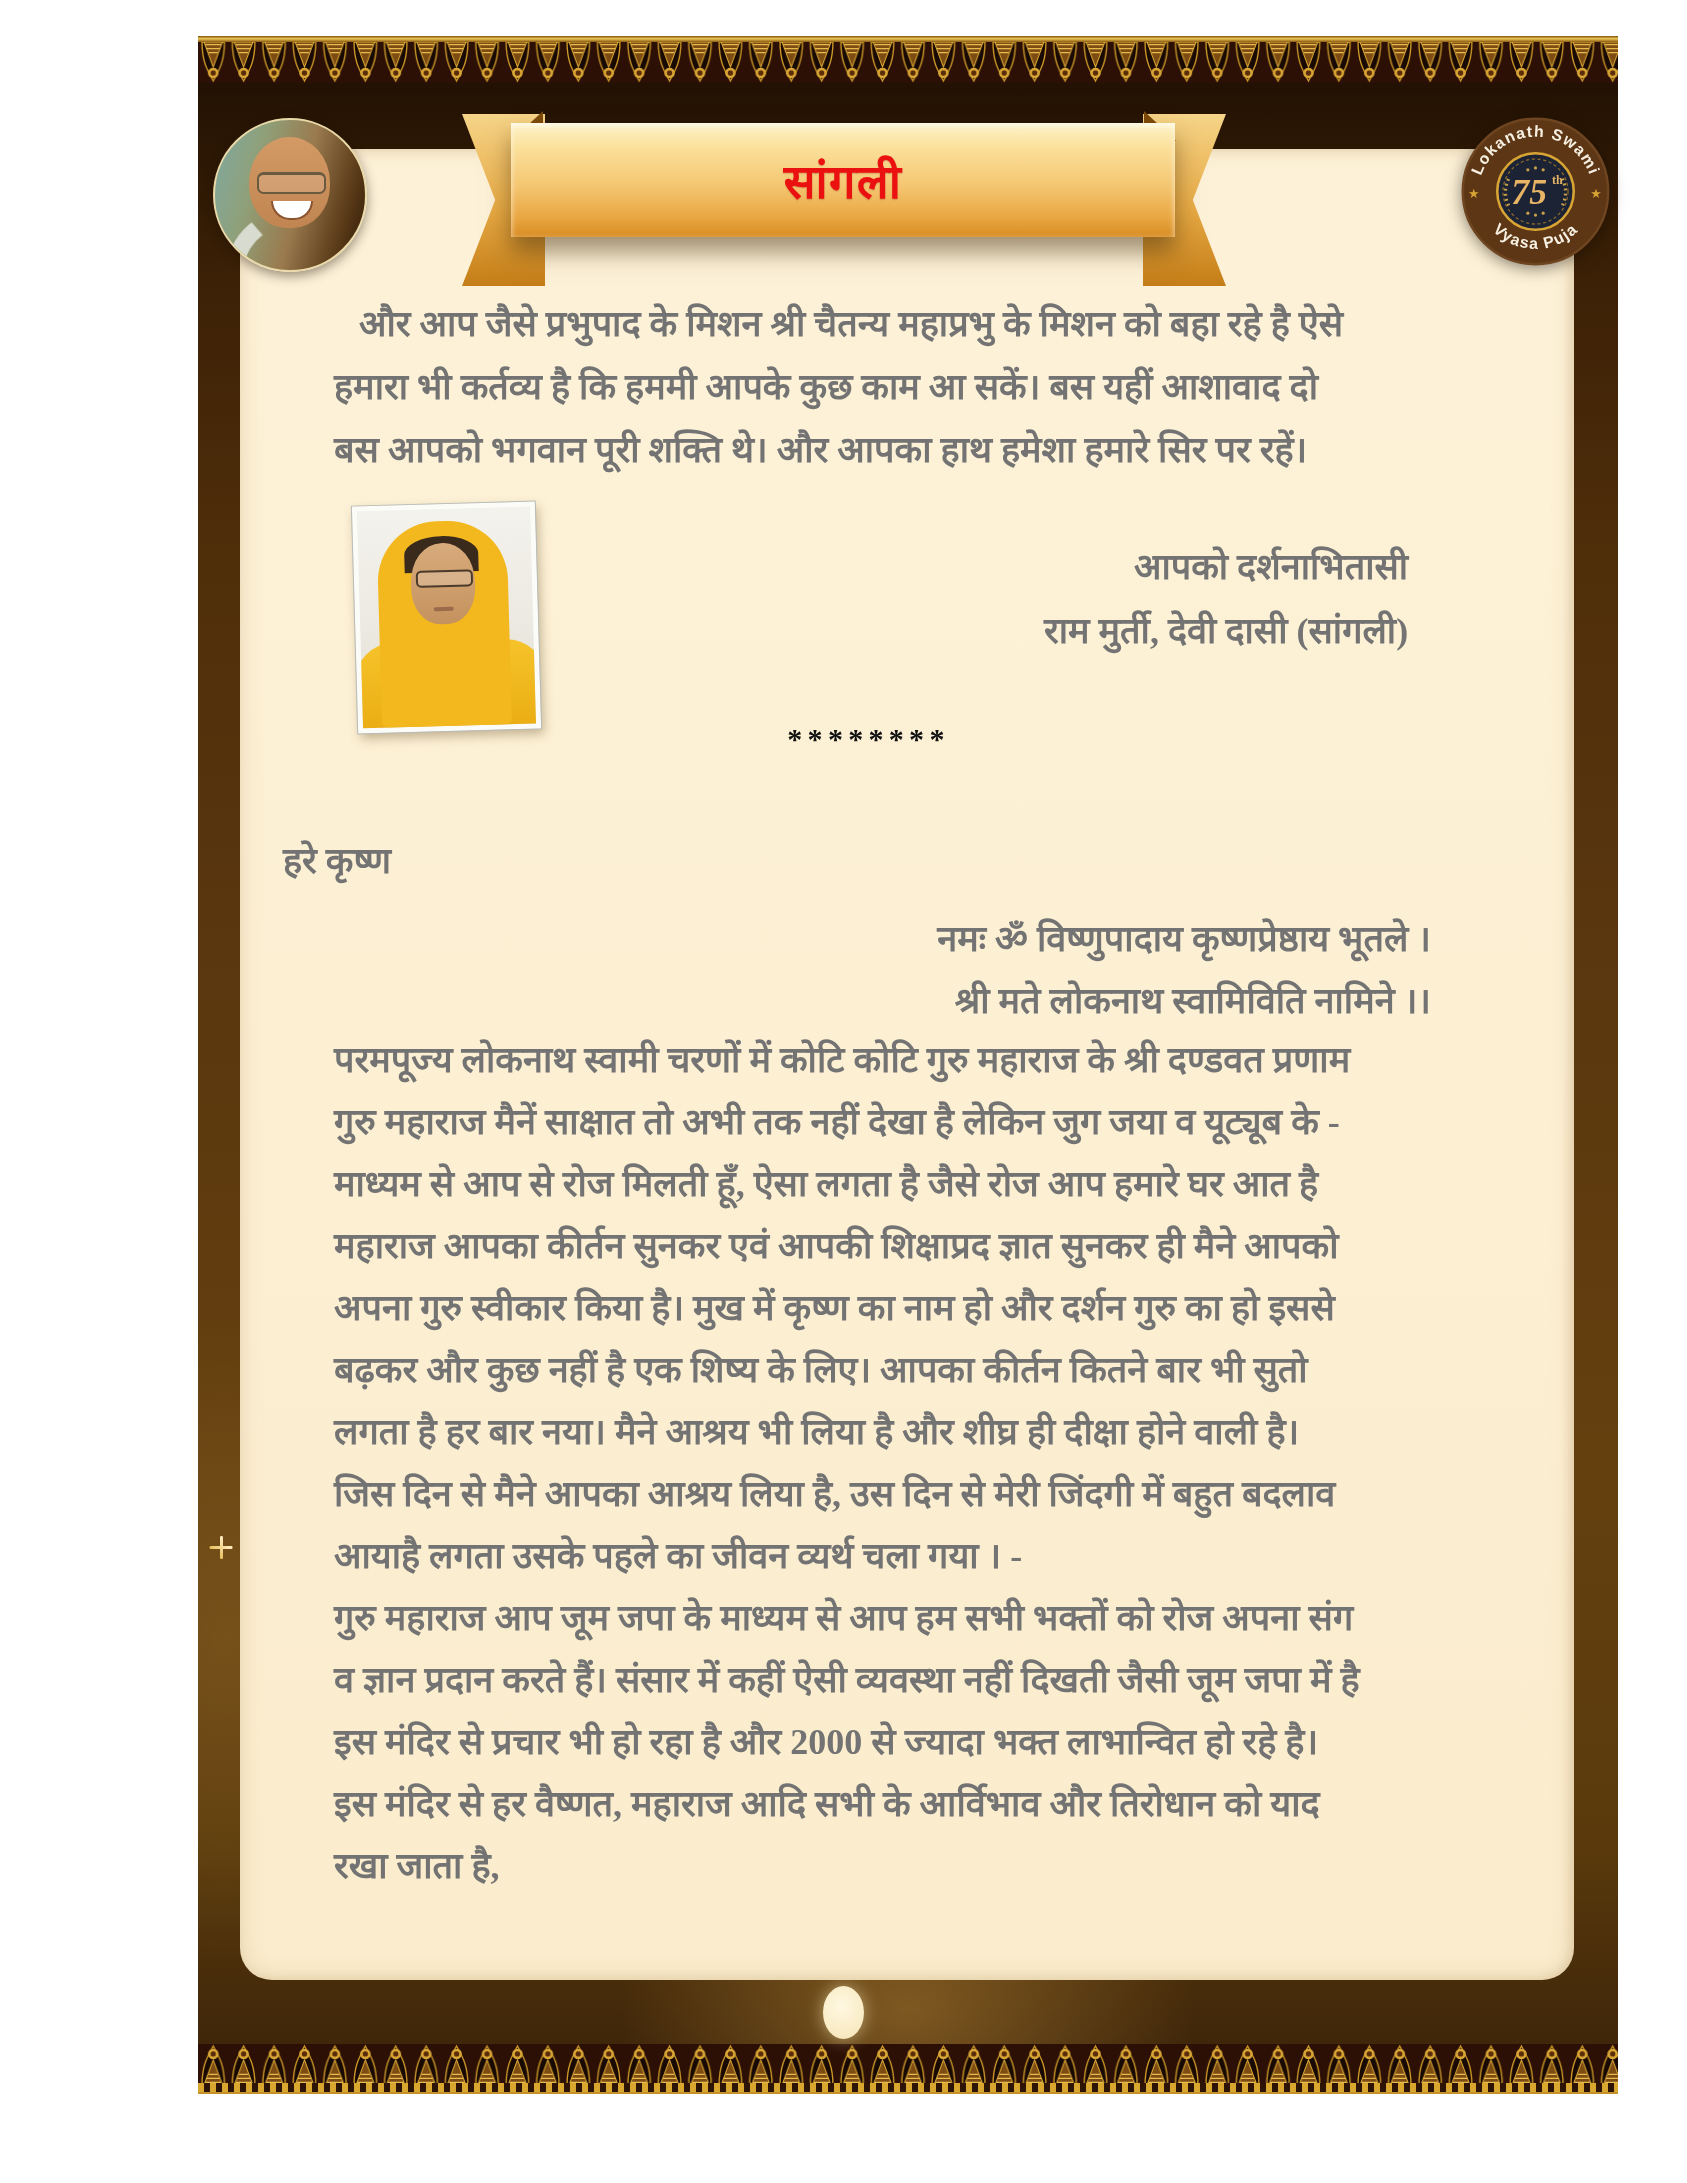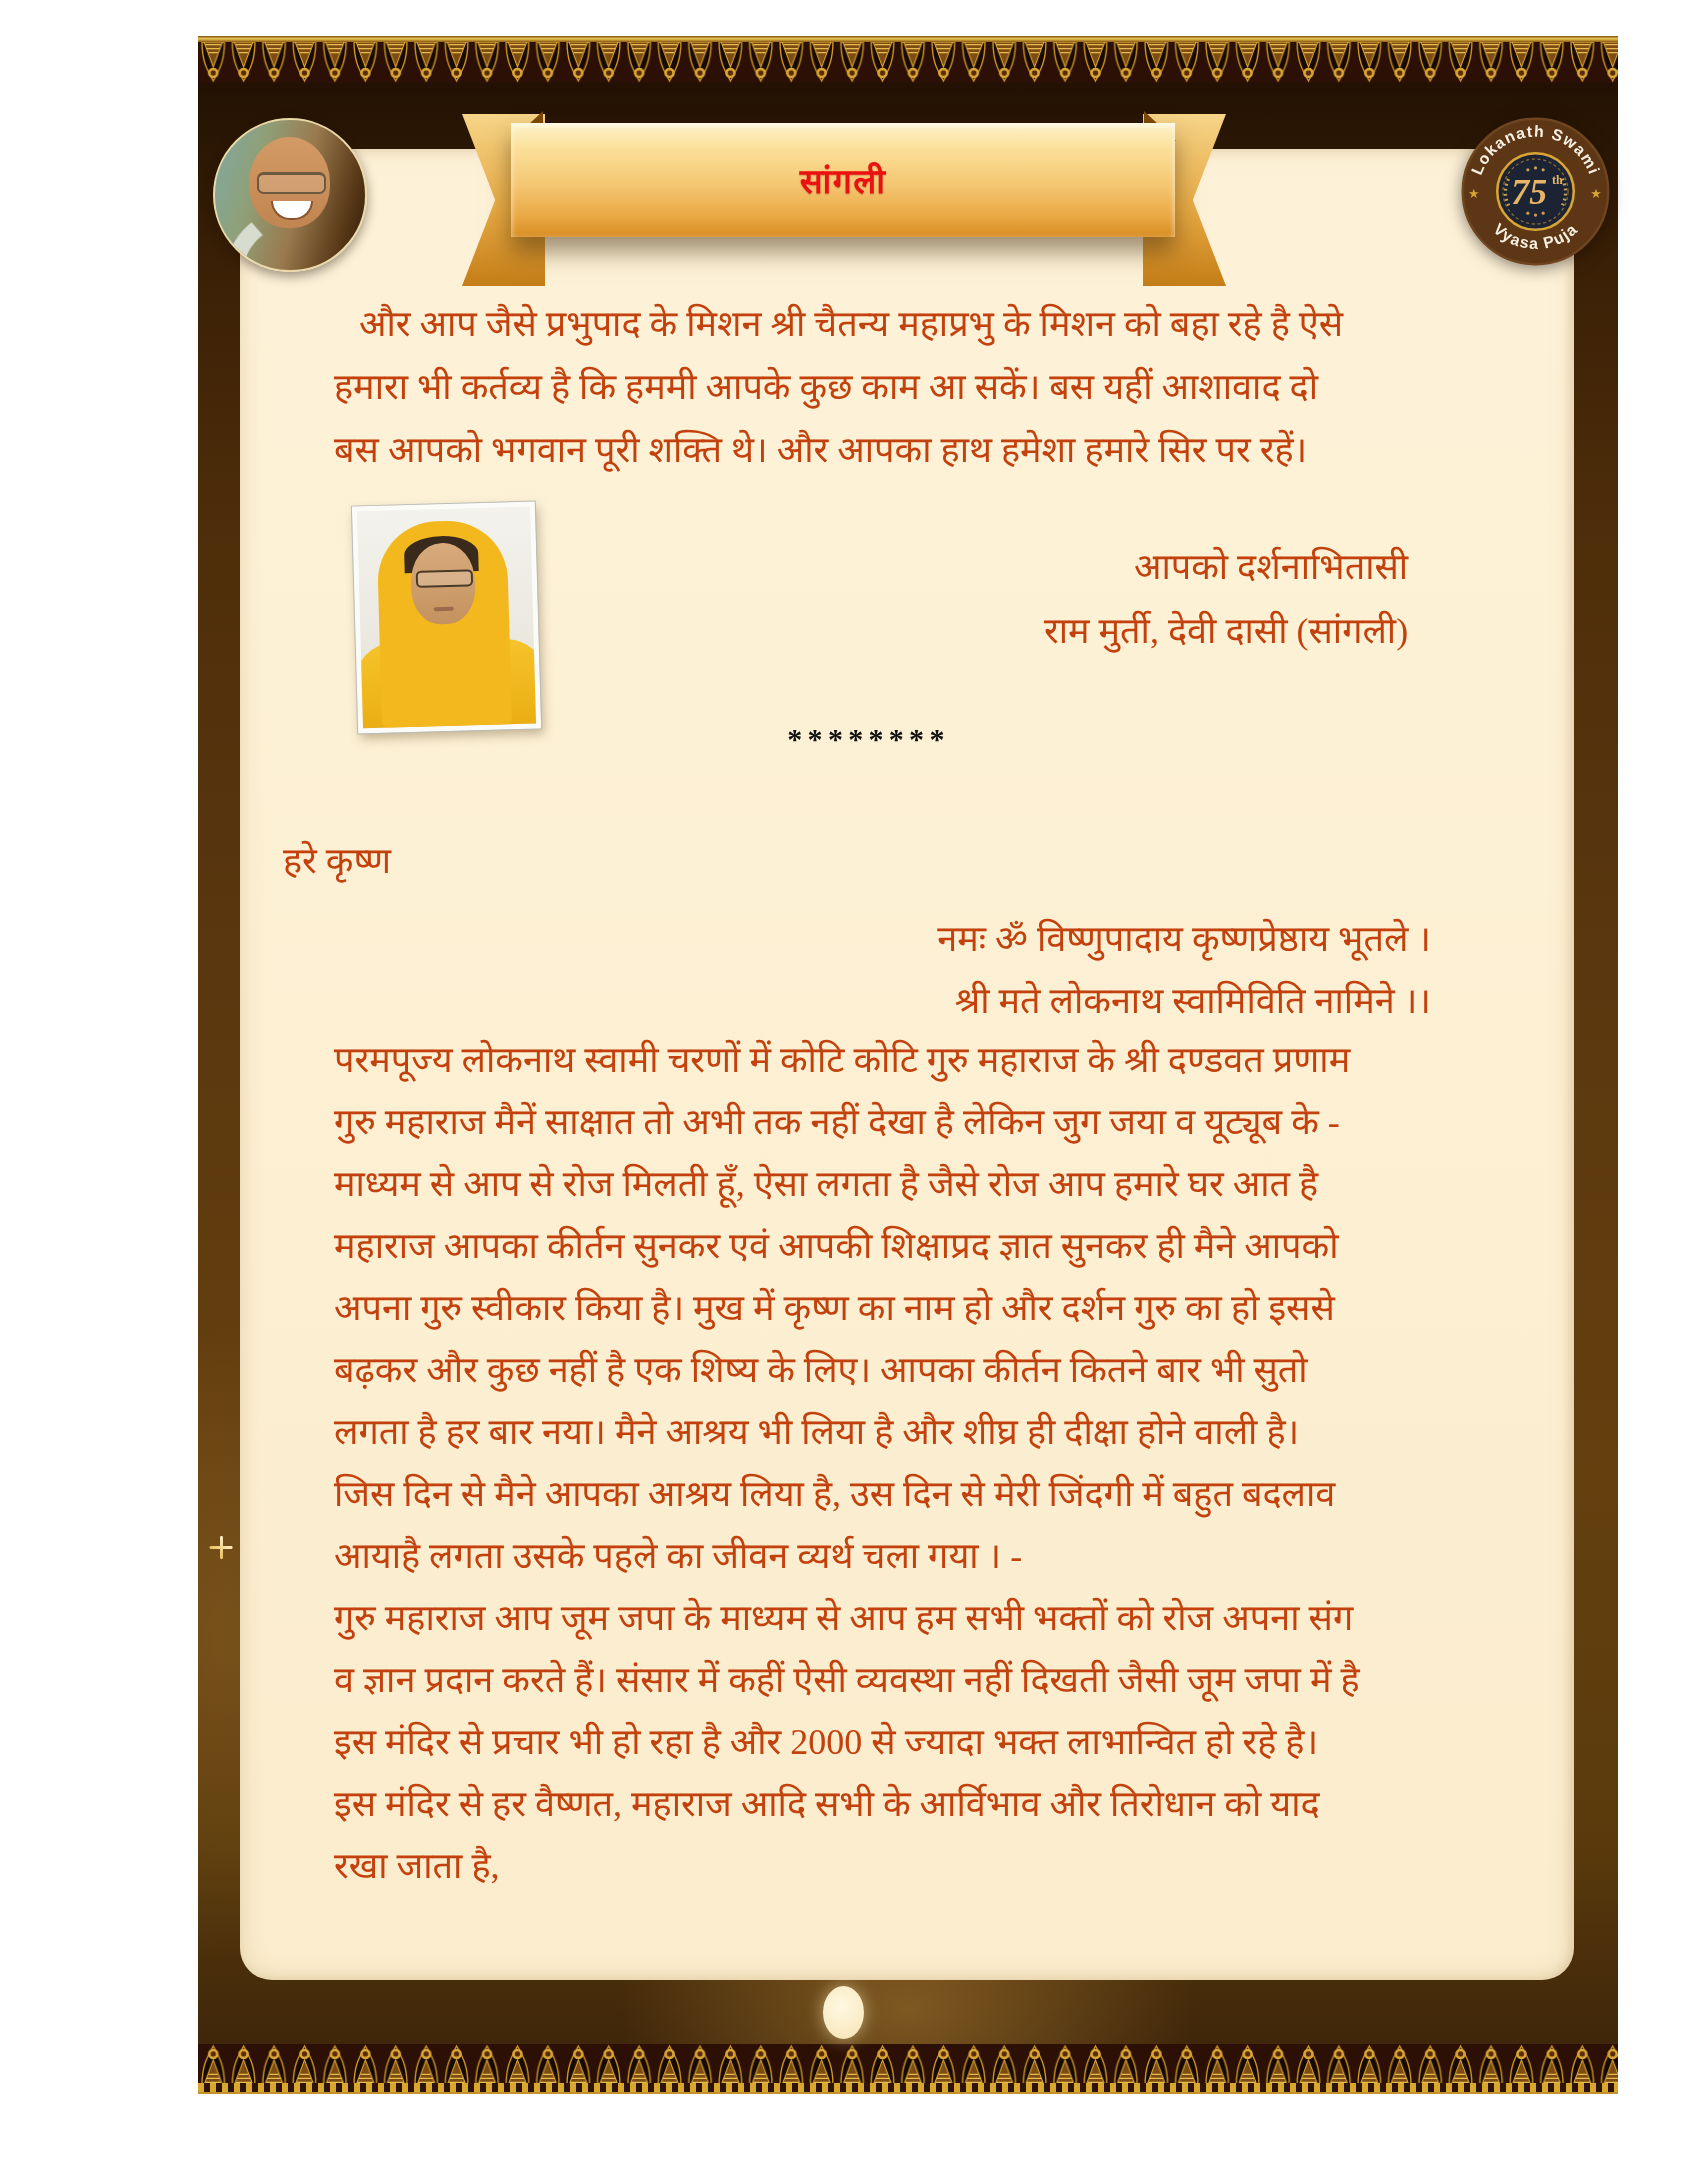--- a/index.html
+++ b/index.html
@@ -48,21 +48,21 @@
   .ribbon-fold{top:111px;width:32px;height:30px;background:#7c4a08;}
   .fold-left{left:511px;clip-path:polygon(0 100%,100% 100%,100% 0);}
   .fold-right{left:1144px;clip-path:polygon(0 0,0 100%,100% 100%);}
   .ribbon-main{
     left:511px;top:123px;width:664px;height:114px;
     background:linear-gradient(180deg,#fdf3c9 0%,#fbe09a 22%,#f4c671 55%,#eaa844 82%,#d88c22 100%);
     box-shadow:0 14.6px 22.5px rgba(70,45,12,.50), inset 0 2.6px 6.6px rgba(255,255,255,.7);
     display:flex;align-items:center;justify-content:center;
   }
   .ribbon-title{
-    font-size:34px;font-weight:bold;color:#ec1111;letter-spacing:1.3px;
+    font-size:47px;font-weight:bold;color:#ec1111;letter-spacing:1.3px;
     text-shadow:0 1.3px 1.3px rgba(120,10,10,.25);
   }
 
   
   .avatar{
     left:213px;top:118px;width:150px;height:150px;border-radius:50%;
     border:2.6px solid #ead9a8;overflow:hidden;z-index:5;
     background:linear-gradient(105deg,#7fa9a2 0%,#8fa079 28%,#9a7a4e 55%,#5a3a18 82%,#2e1a06 100%);
     box-shadow:0 4px 12px rgba(30,15,2,.45);
   }
@@ -86,21 +86,21 @@
   }
   .photo .bg{position:absolute;inset:0;background:linear-gradient(180deg,#f3f2ec 0%,#eceae2 50%,#e2ded2 100%);}
   .photo .scarf{position:absolute;left:18.5px;top:12px;width:130px;height:205px;border-radius:60px 60px 6.6px 6.6px;background:#f2b81e;}
   .photo .shoulders{position:absolute;left:-6.6px;top:132px;width:192px;height:106px;border-radius:40px 40px 0 0;background:linear-gradient(180deg,#f6c32a,#e8a90f);}
   .photo .hairline{position:absolute;left:46px;top:26.5px;width:74px;height:36px;border-radius:50% 50% 0 0;background:#3a2a1c;}
   .photo .face{position:absolute;left:52px;top:34px;width:64px;height:81px;border-radius:48% 48% 44% 44%;background:linear-gradient(180deg,#d8ab7c,#c4925e);}
   .photo .spec{position:absolute;left:57px;top:61px;width:53px;height:13.2px;border:2px solid #4a3a2a;border-radius:5.3px;background:rgba(250,250,250,.2);}
   .photo .mouth{position:absolute;left:74px;top:98px;width:20px;height:4px;border-radius:2.6px;background:#9a6a4a;}
 
   
-  .hindi{color:#c2410c;font-weight:normal;}
+  .hindi{color:#737373;font-weight:bold;}
   .para1{left:334px;top:293px;width:1111px;font-size:36px;line-height:63px;}
   .para1 .l:first-child{text-indent:25px;}
   .signoff{left:1044px;top:535px;font-size:36px;line-height:64px;text-align:right;}
   .stars{left:240px;top:722px;width:1257px;text-align:center;font-size:30px;letter-spacing:5.3px;font-weight:bold;color:#111;}
   .greeting{left:283px;top:835px;font-size:36px;}
   .verse{left:240px;top:908px;width:1191px;text-align:right;font-size:36px;line-height:62px;}
   .body2{left:334px;top:1029px;width:1145px;font-size:36px;line-height:62px;}
 
   
   .page-dot{

